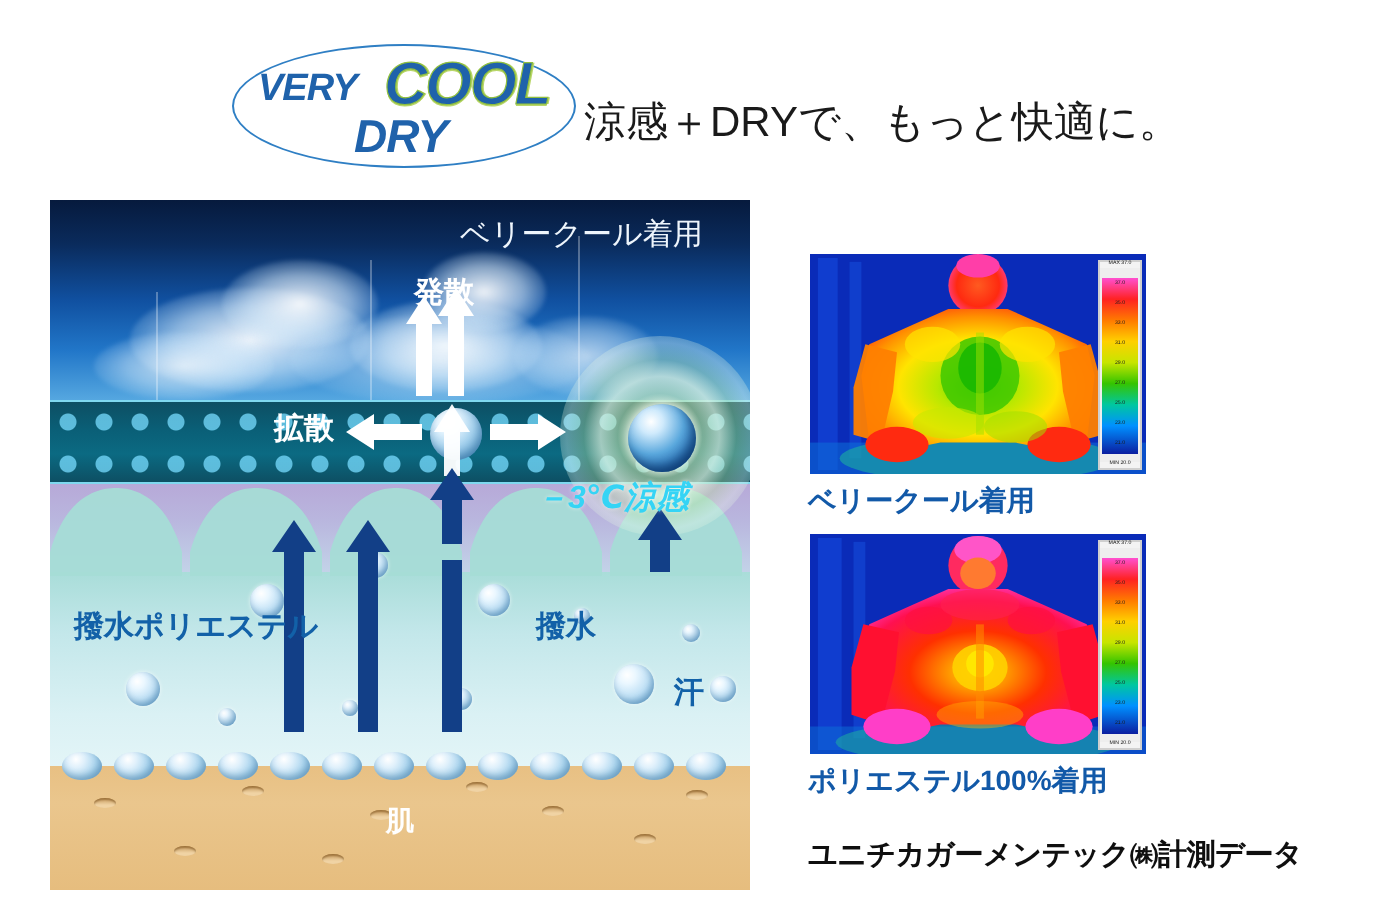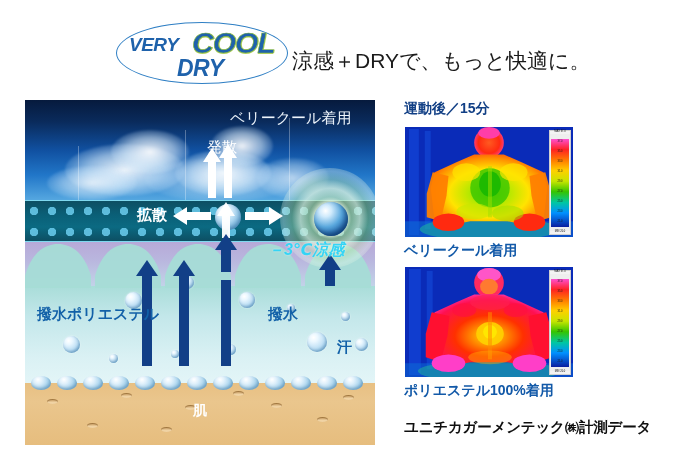--- a/index.html
+++ b/index.html
@@ -236,21 +236,21 @@
   }
   #lbl-verycool {
     left: 12px; top: 8px;
     color: #e9f3fb;
     font-size: 14.5px;
   }
   #lbl-hassan {
     left: 182px; top: 38px;
     color: #ffffff;
     font-size: 15px;
-    font-weight: normal;
+    font-weight: bold;
   }
   #lbl-reaction {
     left: 205px; top: 9px;
     color: #eef5fc;
     font-size: 15px;
   }
   #lbl-kakusan {
     left: 112px; top: 106px;
     color: #ffffff;
     font-size: 15px;
@@ -501,21 +501,20 @@
   <div class="lbl" id="lbl-kakusan">拡散</div>
   <div class="lbl" id="lbl-minus3">－3℃涼感</div>
   <div class="lbl" id="lbl-hassui-poly">撥水ポリエステル</div>
   <div class="lbl" id="lbl-hassui">撥水</div>
   <div class="lbl" id="lbl-ase">汗</div>
   <div class="lbl" id="lbl-hada">肌</div>
 </div>
 
 <div id="right-panel">
 
-  <div class="r-heading" style="top:0px;">運動後／15分</div>
 
   <div class="thermo" id="thermo-1">
     <svg viewBox="0 0 170 112" preserveAspectRatio="none" style="width:100%;height:100%;display:block">
       <defs>
         <radialGradient id="t1torso" cx="50%" cy="55%" r="62%">
           <stop offset="0%" stop-color="#4fd400"></stop>
           <stop offset="28%" stop-color="#b7e800"></stop>
           <stop offset="55%" stop-color="#ffe400"></stop>
           <stop offset="80%" stop-color="#ff9000"></stop>
           <stop offset="100%" stop-color="#ff3a10"></stop>

